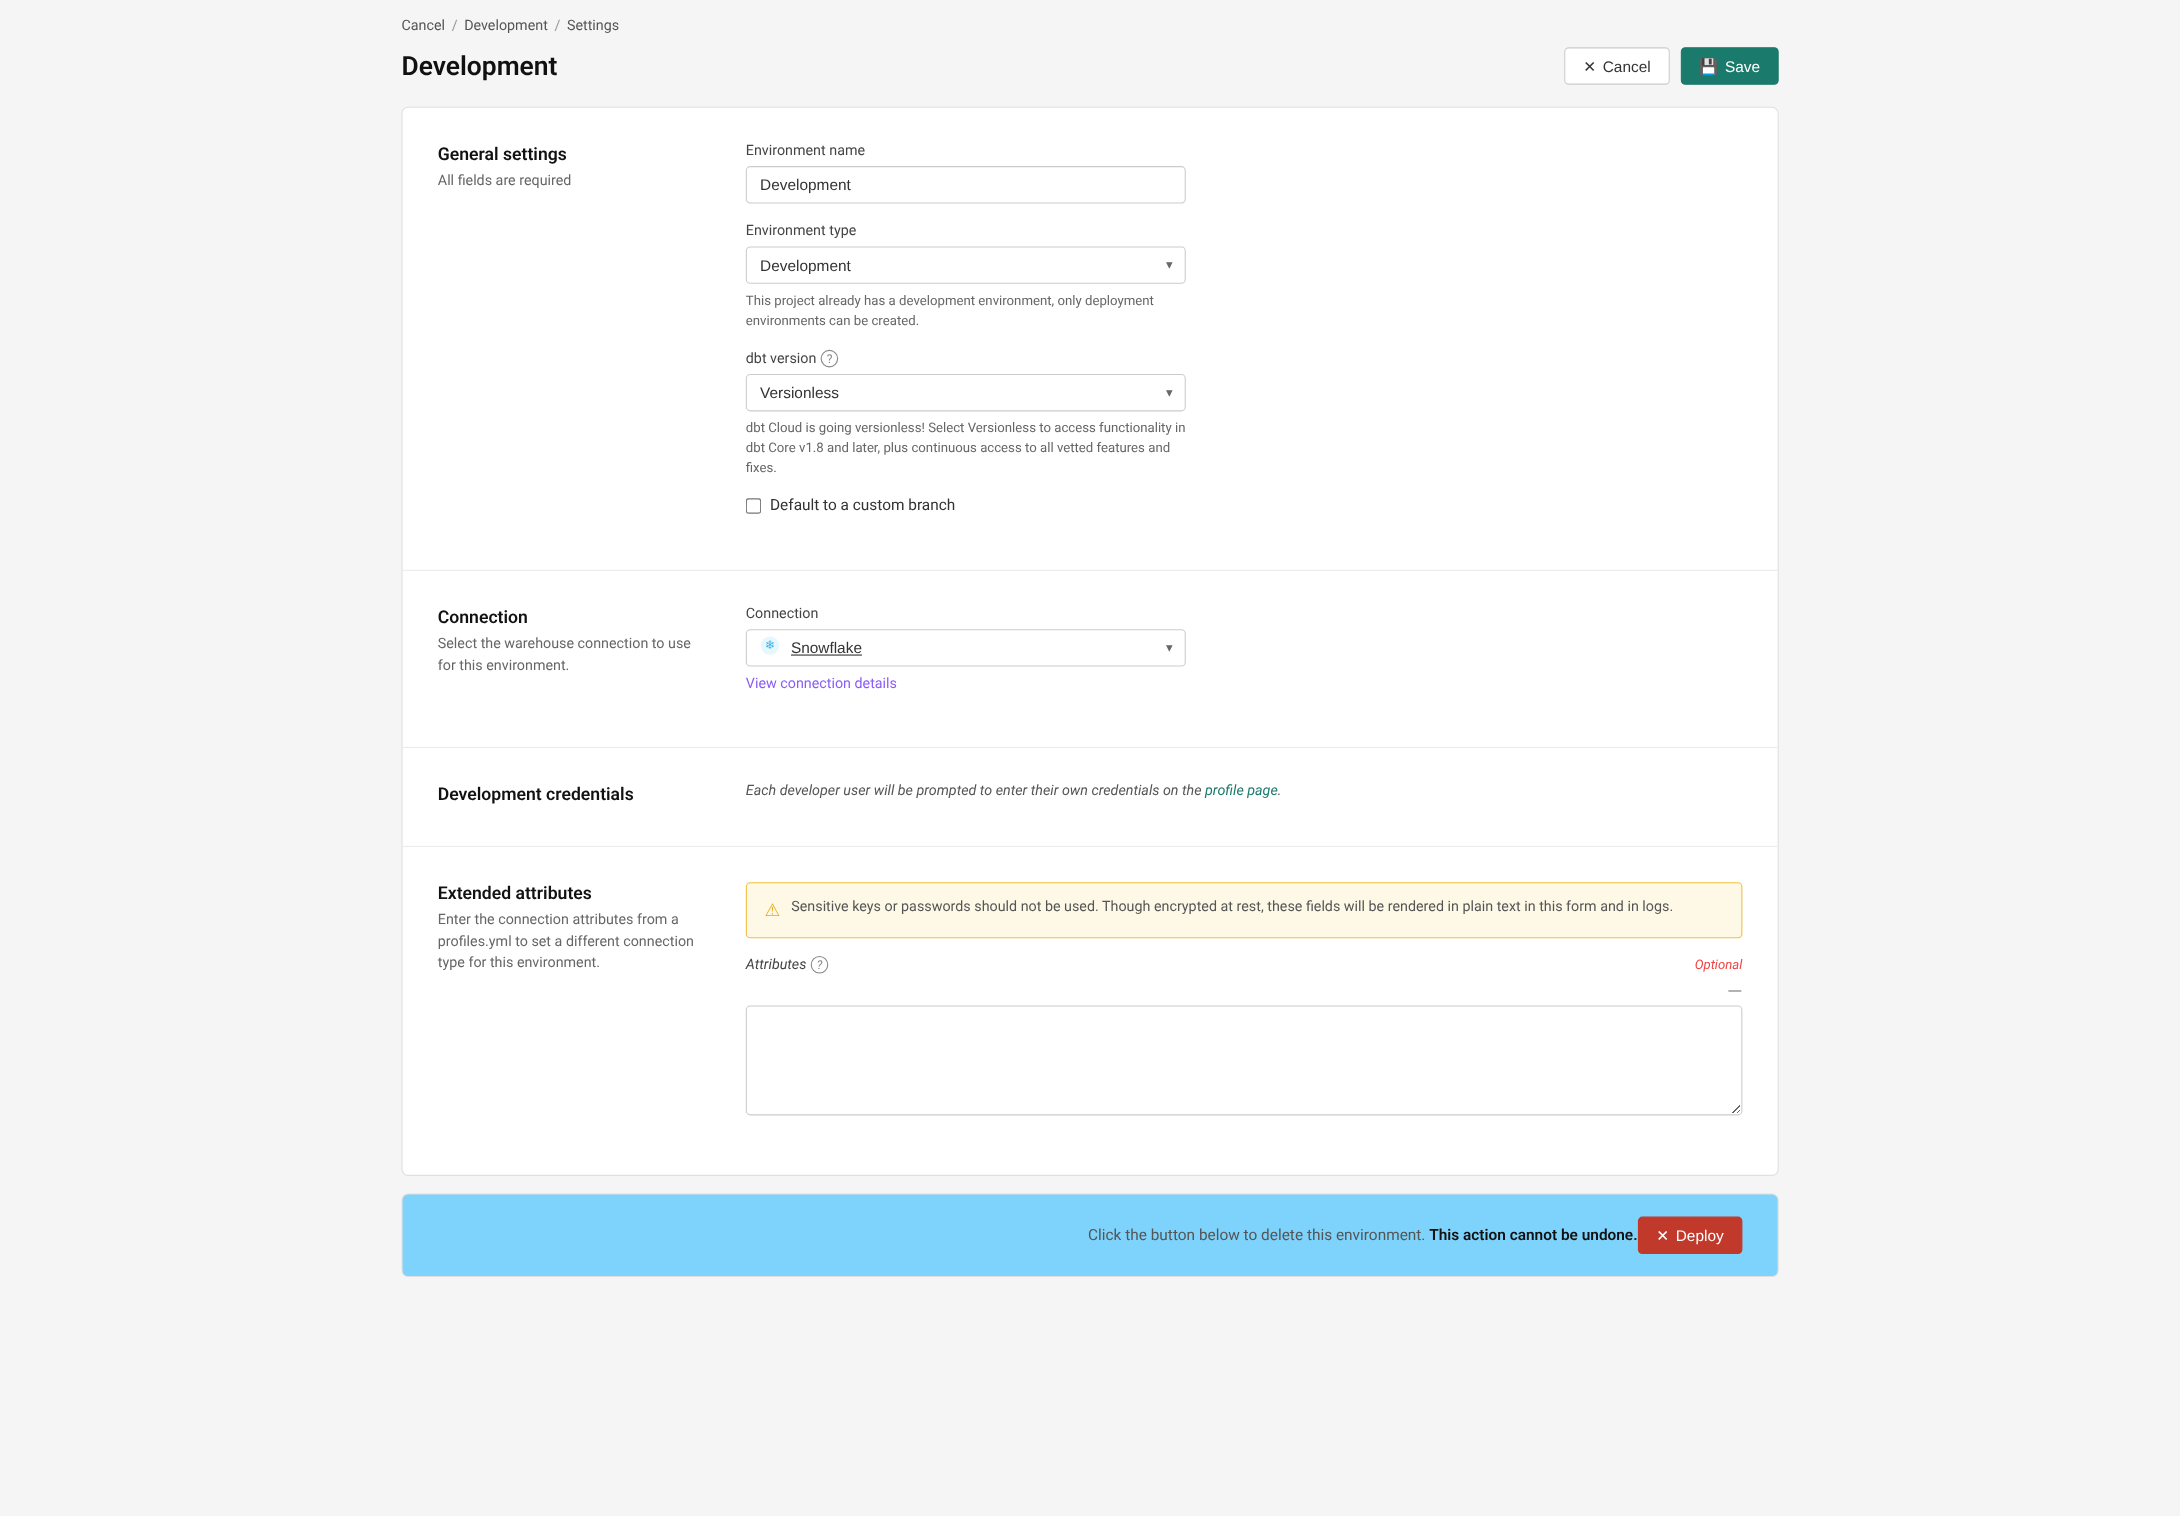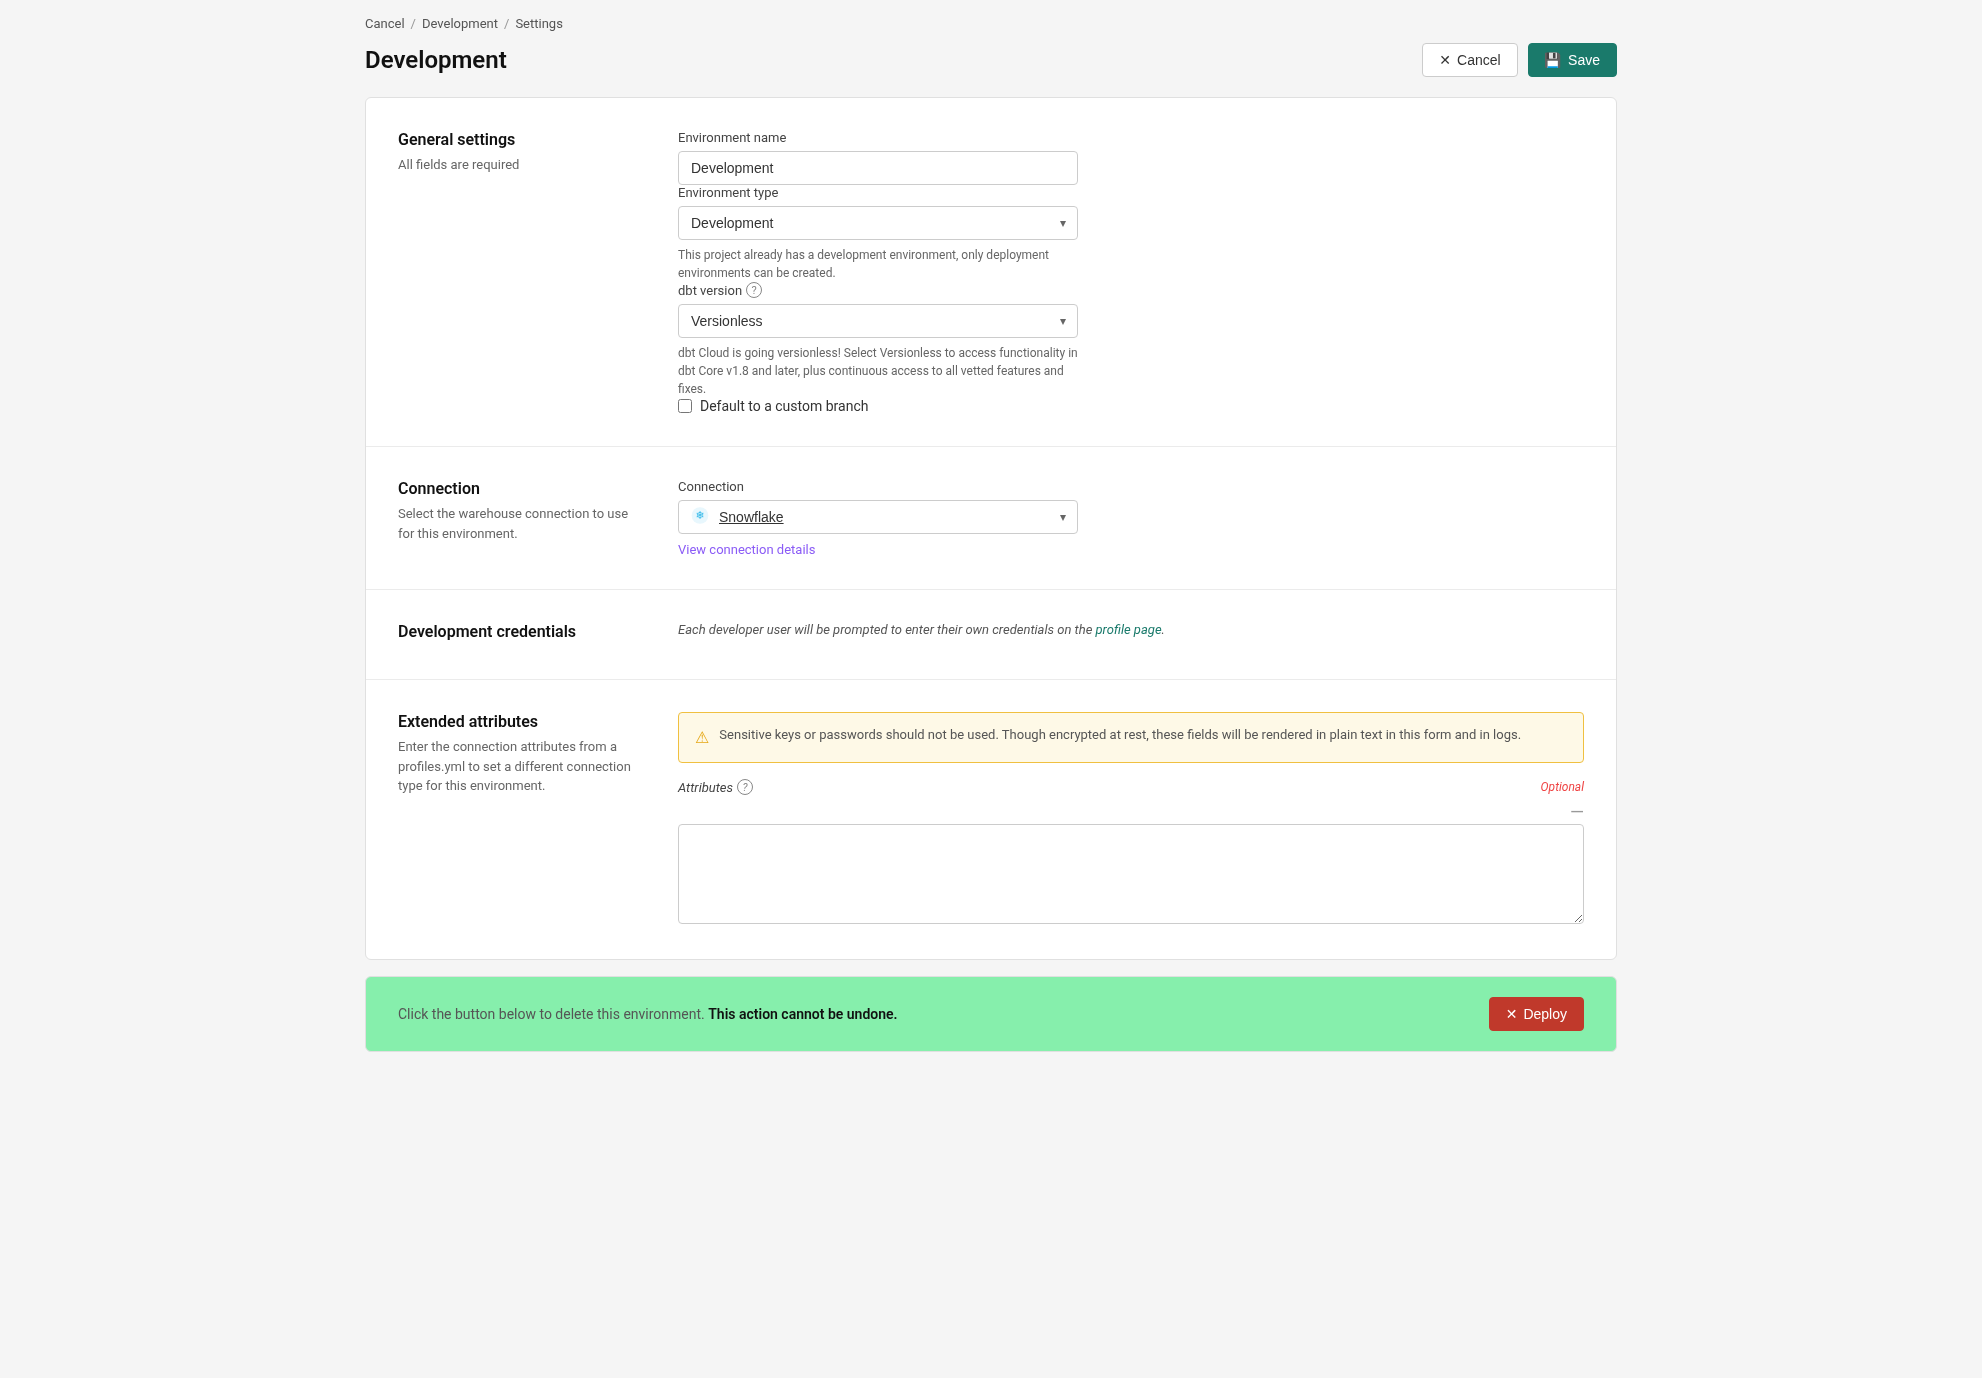--- a/index.html
+++ b/index.html
@@ -92,20 +92,21 @@
     }
     .section-desc {
       font-size: 13px;
       color: #666;
       line-height: 1.5;
     }
     .section-right {
       flex: 1;
     }
     .form-group {
+      margin-bottom: 18px;
     }
     .form-label {
       display: block;
       font-size: 13px;
       color: #444;
       margin-bottom: 6px;
       display: flex;
       align-items: center;
       gap: 4px;
     }
@@ -264,27 +265,27 @@
       display: flex;
       justify-content: flex-end;
       margin-bottom: 2px;
     }
     .expand-icon {
       font-size: 18px;
       color: #999;
       cursor: pointer;
     }
     .footer-bar {
-      background: #86efac;
+      background: #7dd3fc;
       border: 1px solid #e0e0e0;
       border-radius: 6px;
       padding: 20px 32px;
       display: flex;
       align-items: center;
-      justify-content: space-between;
+      justify-content: flex-end;
     }
     .footer-text {
       font-size: 14px;
       color: #555;
     }
     .footer-text strong {
       font-weight: 600;
       color: #111;
     }
     .max-width-form { max-width: 400px; }

